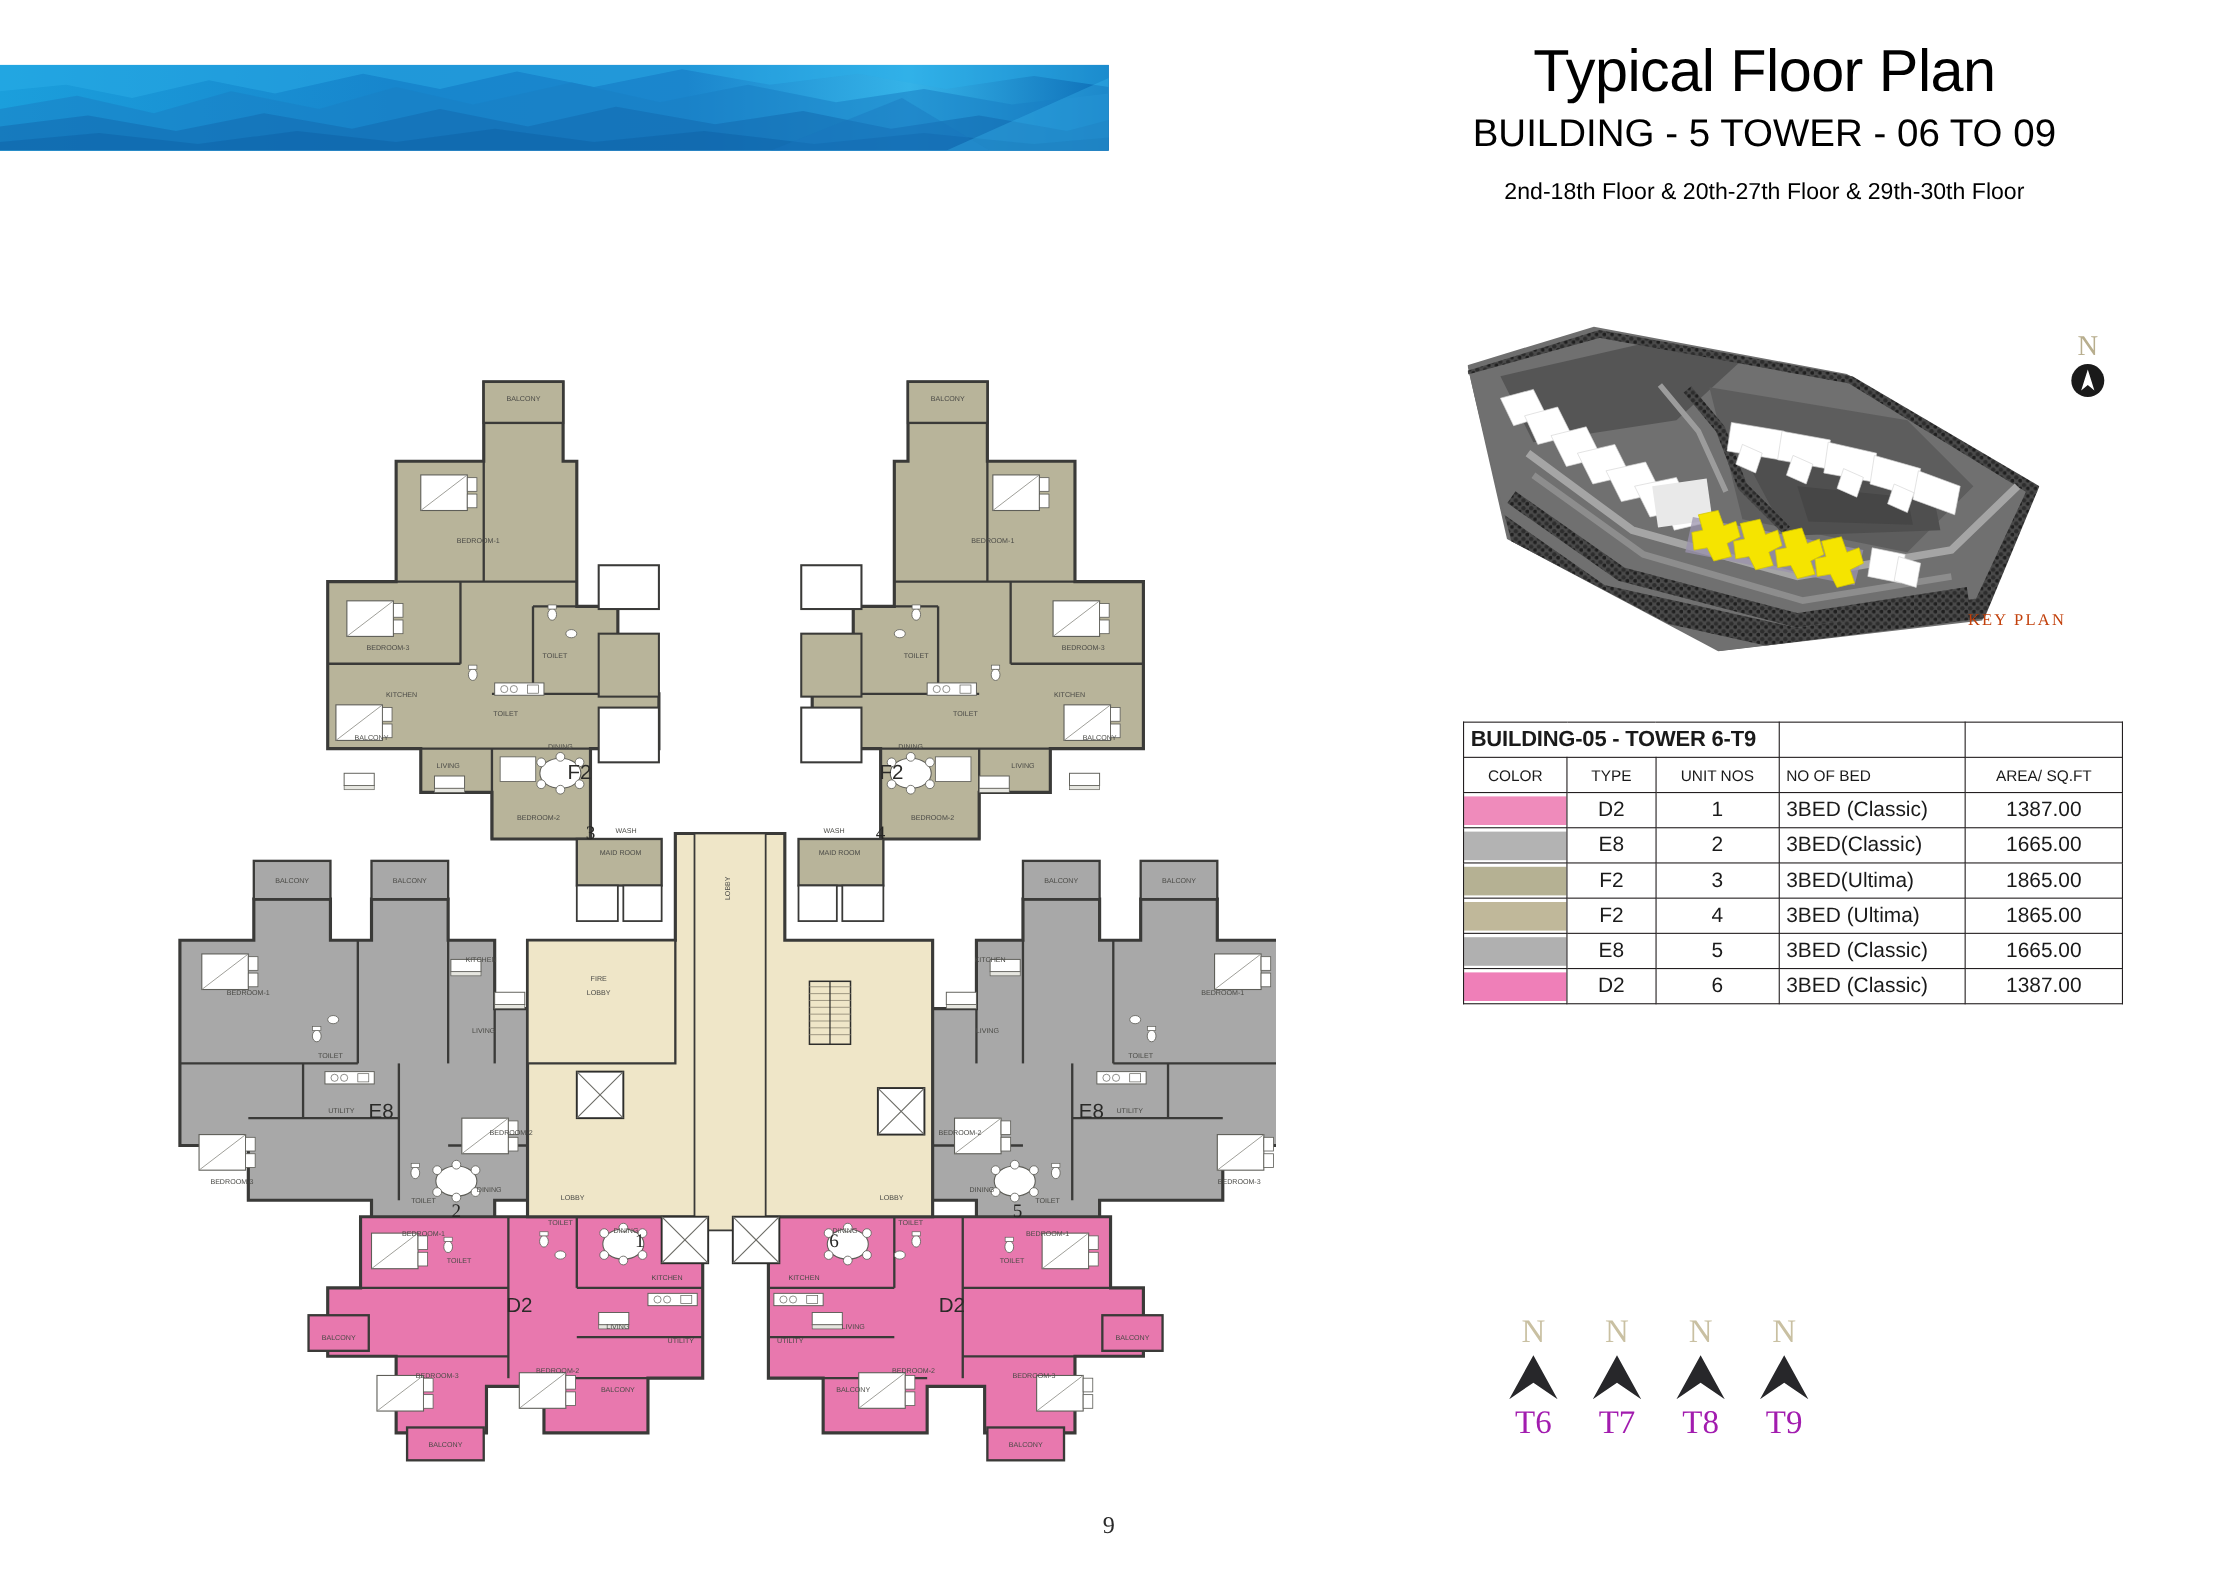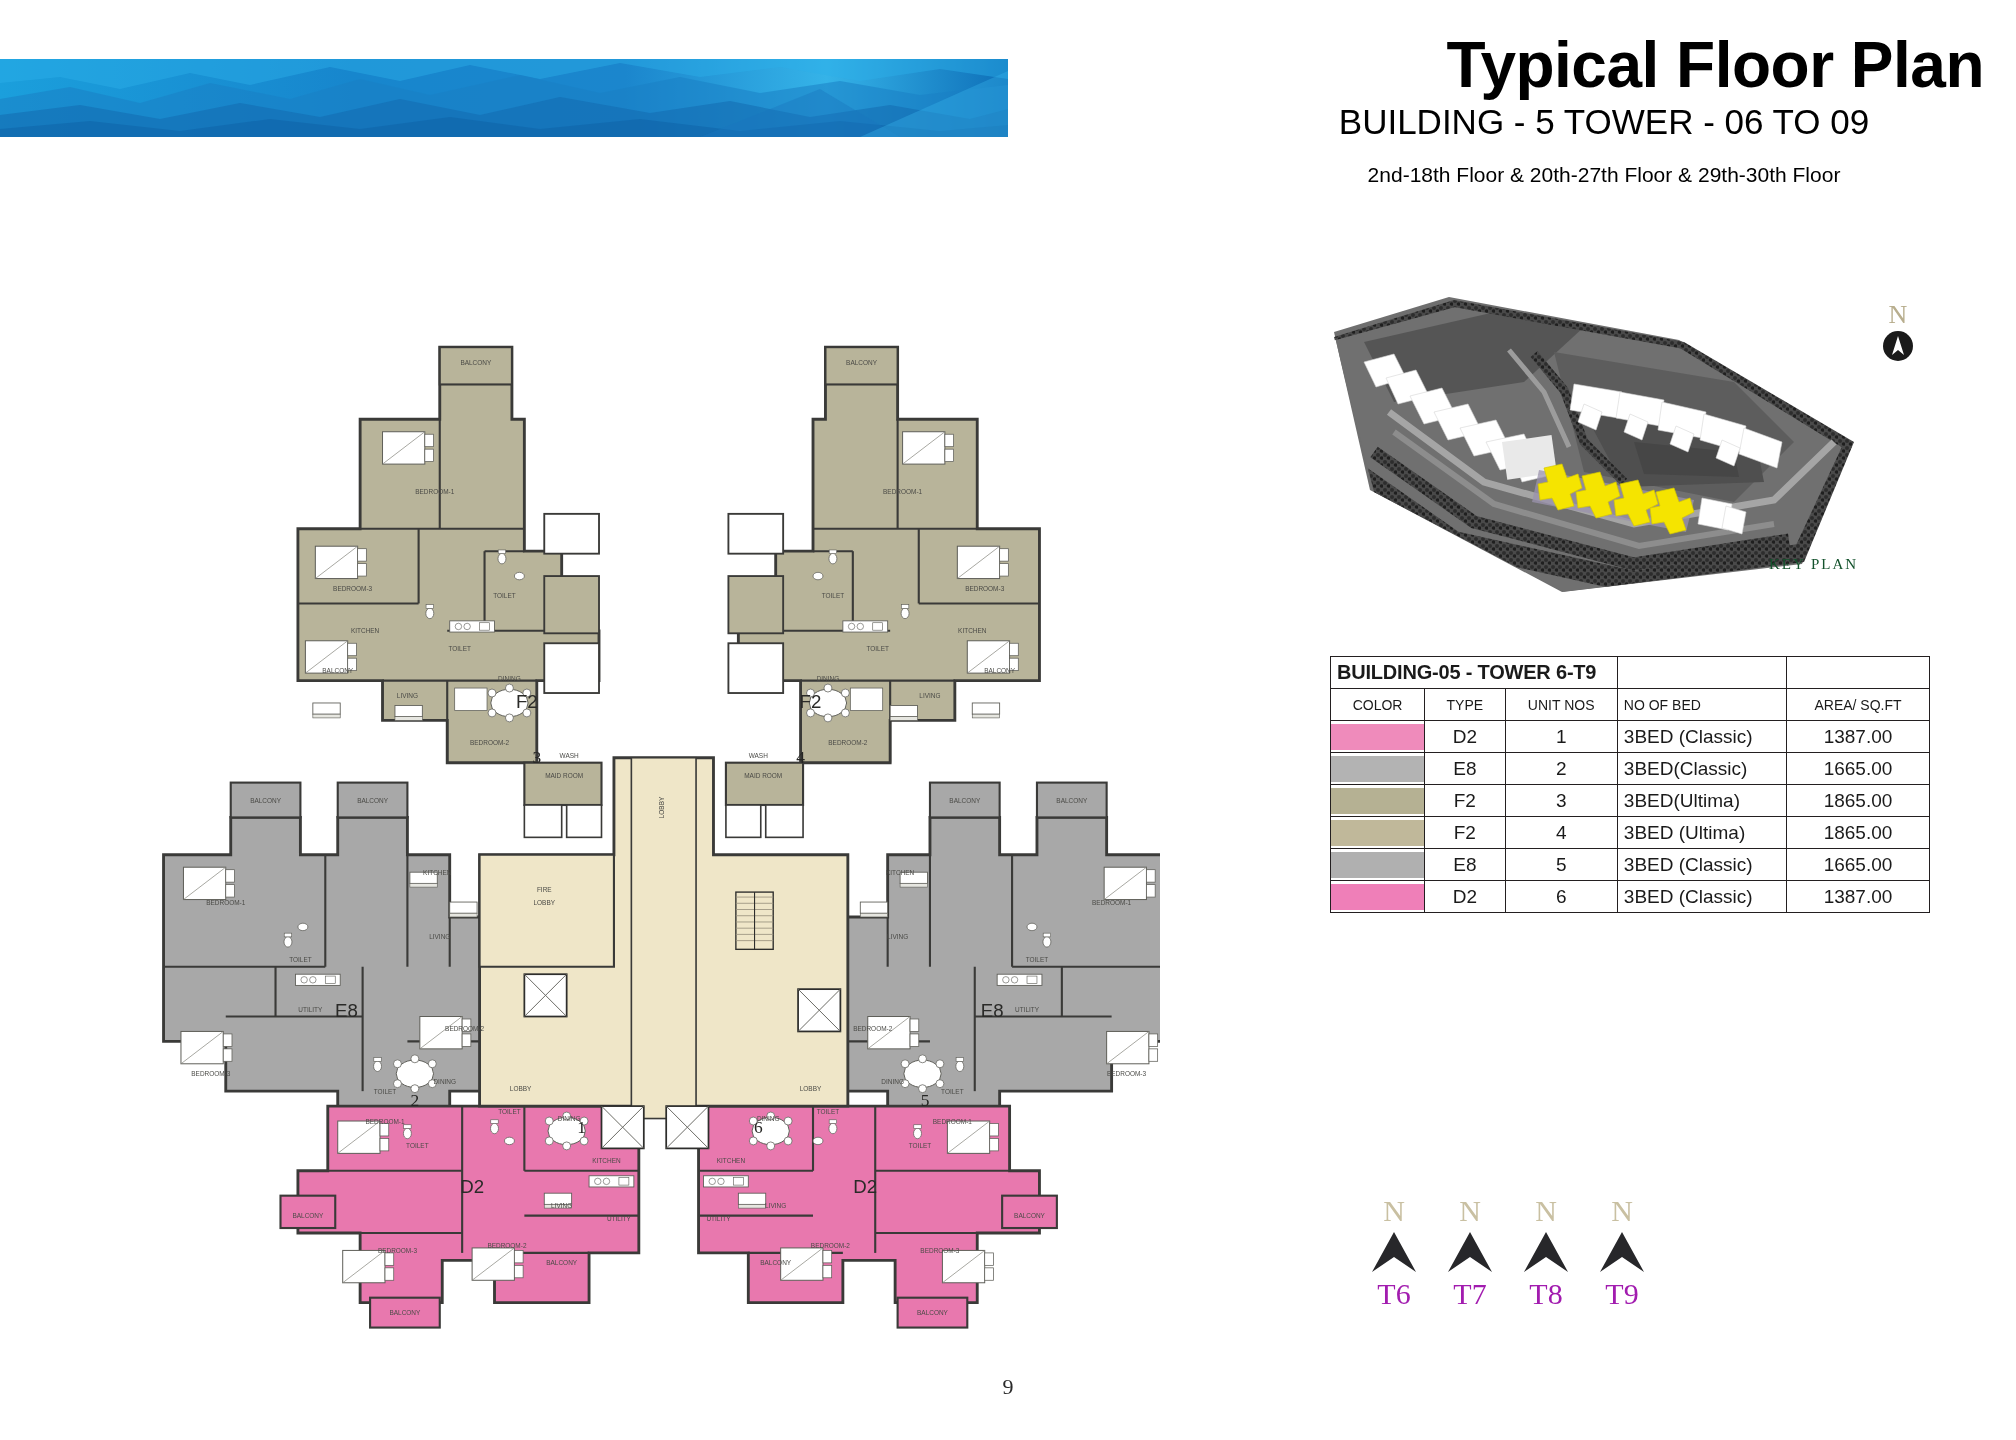--- a/index.html
+++ b/index.html
@@ -31,26 +31,25 @@
 
   
   #title-block {
     position: absolute;
     right: 32px;
     top: 36px;
     width: 760px;
     text-align: center;
   }
   #title-main {
-    font-size: 64px;
+    font-size: 54px;
     line-height: 58px;
-    font-weight: 700;
+    font-weight: 400;
     letter-spacing: -0.5px;
     white-space: nowrap;
-    text-align: right;
   }
   #title-sub {
     font-size: 35px;
     line-height: 44px;
     font-weight: 400;
     letter-spacing: 0px;
     margin-top: 6px;
     white-space: nowrap;
   }
   #title-floors {
@@ -93,25 +92,25 @@
   #keyplan-north .n-disc {
     margin: 3px auto 0 auto;
     width: 30px; height: 30px;
     border-radius: 50%;
     background: #1a1a1a;
     position: relative;
   }
   #keyplan-north .n-disc svg { position:absolute; left:0; top:0; }
   #keyplan-label {
     position: absolute;
-    left: 435px;
+    left: 455px;
     top: 264px;
     font-size: 15px;
     letter-spacing: 2px;
-    color: #14532d;
+    color: #c2410c;
     font-family: "Liberation Serif", serif;
   }
 
   
   #legend {
     position: absolute;
     left: 1330px;
     top: 656px;
     width: 600px;
     border-collapse: collapse;

